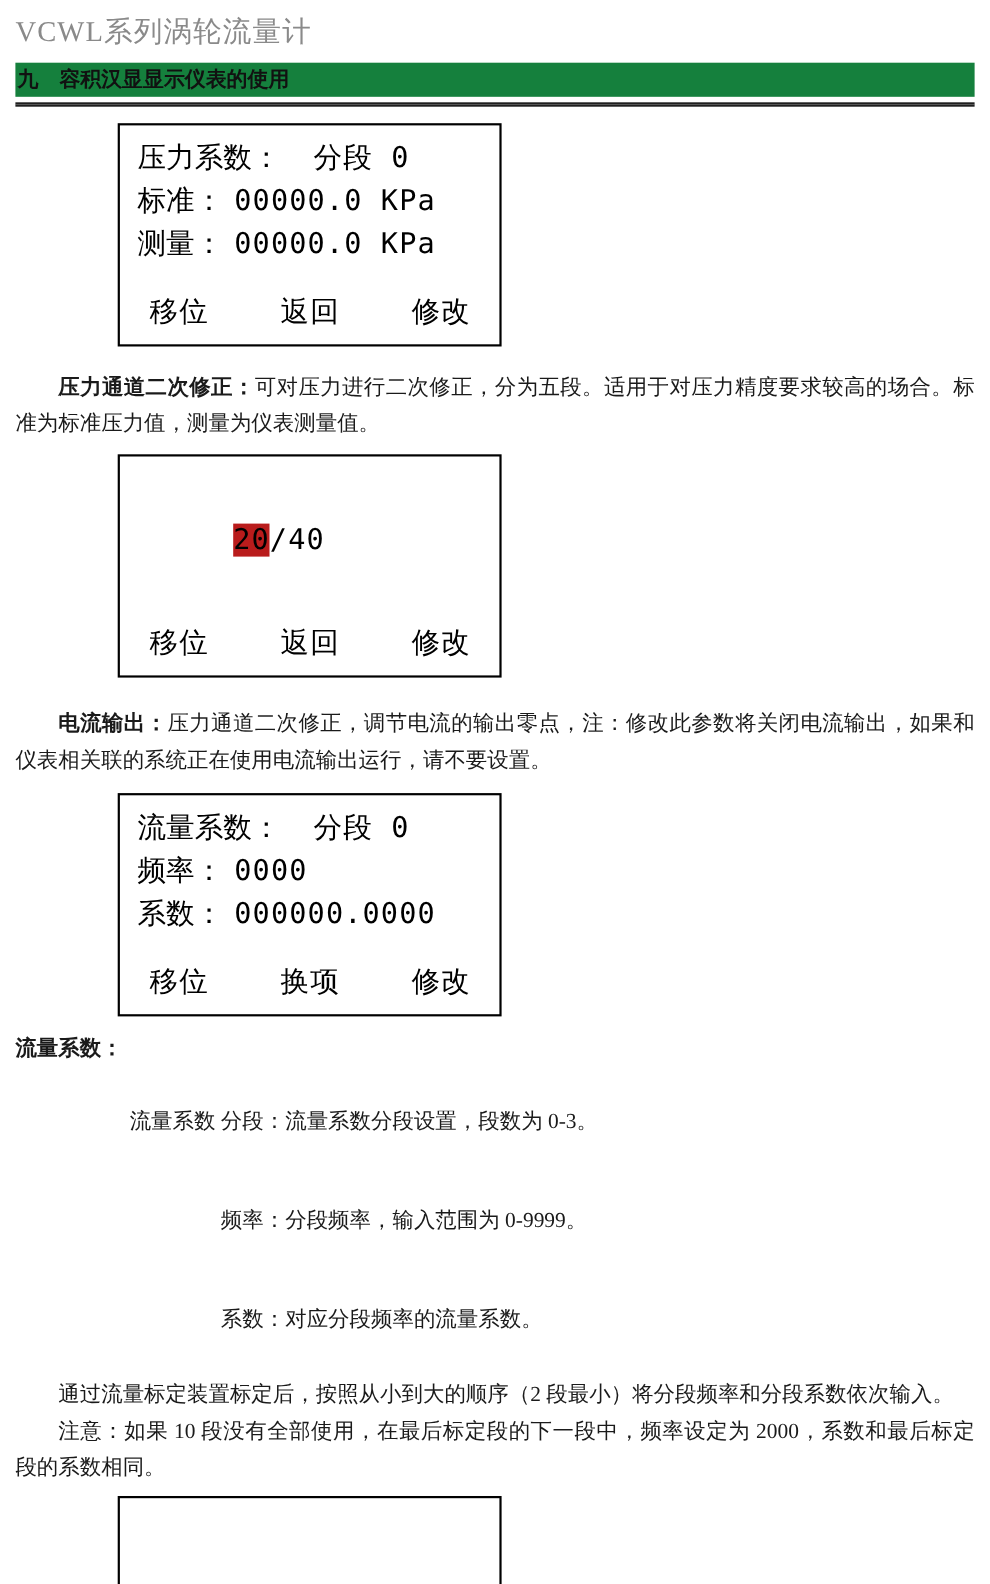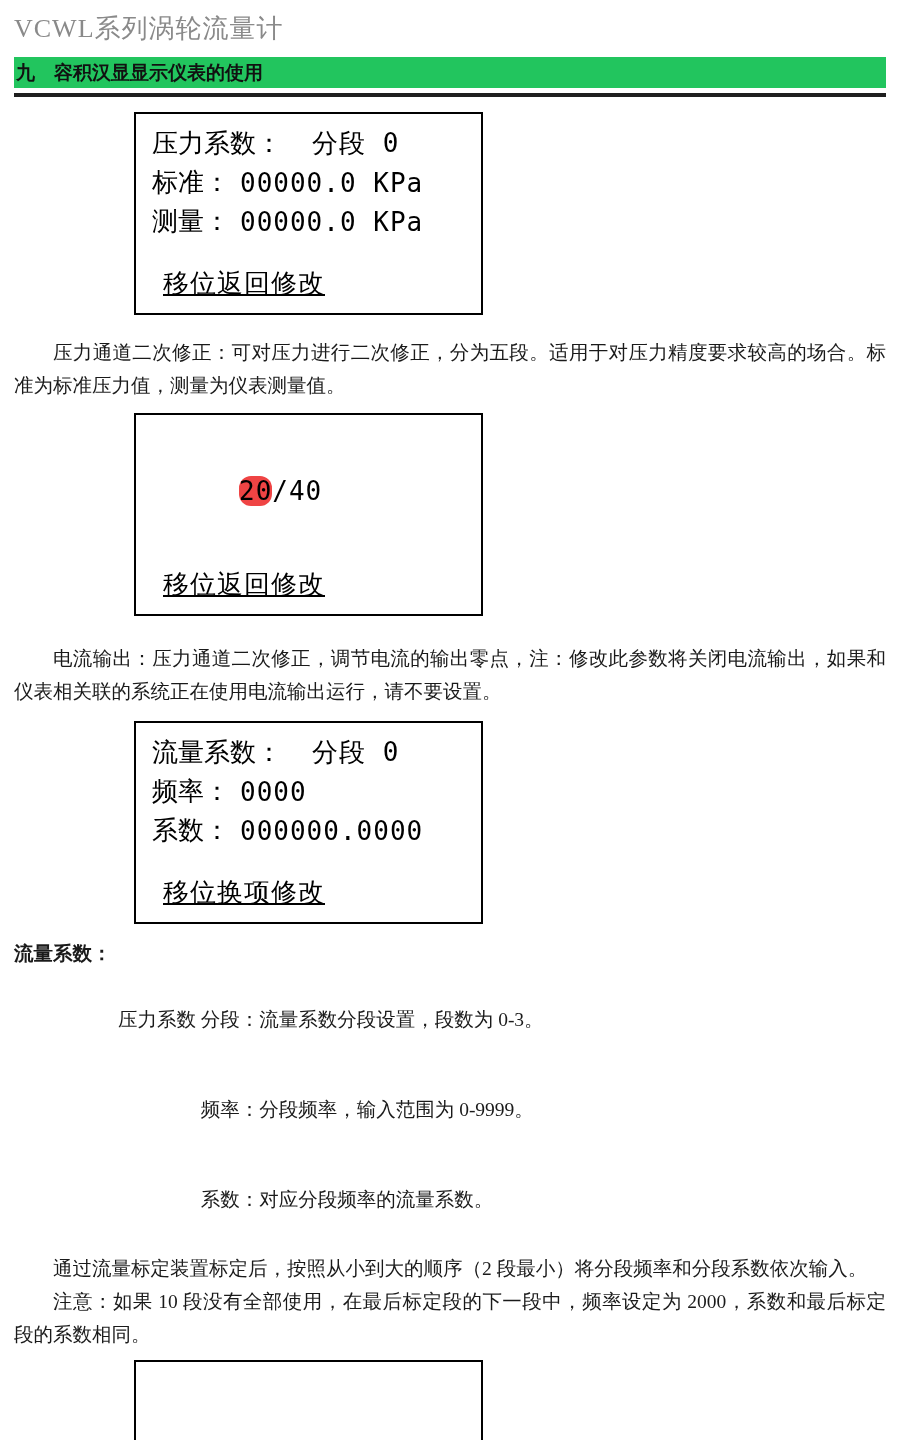--- a/index.html
+++ b/index.html
@@ -13,69 +13,68 @@
   .page { padding: 14px 14px 0 14px; }
 
   .doc-title {
     font-size: 26px;
     color: #8a8a8a;
     letter-spacing: 1px;
     height: 30px; line-height: 30px;
   }
   .section-band {
     margin-top: 13px;
-    background: #22c55e;
+    background: #15803d;
     height: 31px; line-height: 31px;
     font-size: 19px; font-weight: bold;
     padding-left: 2px;
     color: #111;
     font-family: "Liberation Sans", "DejaVu Sans", sans-serif;
   }
   .double-rule {
     margin-top: 5px;
     height: 2px;
     border-top: 2px solid #1f1f1f;
     border-bottom: 2px solid #1f1f1f;
   }
 
   
   .screen {
     width: 349px; height: 203px;
-    margin-left: 120px;
+    margin-left: 93px;
     border: 2px solid #000;
     background: #fff;
     display: flex; flex-direction: column;
     font-family: "DejaVu Sans Mono", "DejaVu Sans", monospace;
     font-size: 26px;
     color: #000;
   }
   .screen-lines { padding: 10px 0 0 16px; }
   .screen-line { height: 39px; display: flex; align-items: center; }
   .screen-line .val { margin-left: 10px; letter-spacing: 1px; }
   .screen-line .val.wide { margin-left: 30px; }
   .screen-title { padding: 12px 0 0 16px; height: 48px; }
   .screen-center { flex: 1; display: flex; align-items: center; }
   .screen-center .center-val { margin-left: 103px; letter-spacing: 1px; }
-  .hl { background: #ef4444; border-radius: 12px; }
+  .hl { background: #b91c1c; }
   .screen-buttons {
     margin-top: auto;
-    display: flex; justify-content: flex-start;
+    display: flex; justify-content: space-between;
     padding: 0 26px 12px 27px;
-    text-decoration: underline;
   }
   .screen-buttons span { letter-spacing: 1px; }
 
   
   .para {
     font-size: 19.5px;
     line-height: 33px;
     text-align: justify;
     text-indent: 2em;
   }
-  .para b { font-weight: normal; }
+  .para b { font-weight: bold; }
   .flow-heading {
     font-size: 19.5px; font-weight: bold;
     line-height: 25px;
   }
   .spec-line {
     font-size: 19.5px; line-height: 25px;
     margin-left: 64px;
     margin-bottom: 15px;
     white-space: pre;
   }
@@ -164,21 +163,21 @@
     <div class="screen-buttons">
       <span>移位</span>
       <span>换项</span>
       <span>修改</span>
     </div>
   </div>
 
   <div class="flow-heading mt-flow">流量系数：</div>
   <div class="mt-list">
     <div class="spec-line">
-      <span class="spec-label">压力系数 分段：</span><span>流量系数分段设置，段数为 0-3。</span>
+      <span class="spec-label">流量系数 分段：</span><span>流量系数分段设置，段数为 0-3。</span>
     </div>
     <div class="spec-line">
       <span class="spec-label">频率：</span><span>分段频率，输入范围为 0-9999。</span>
     </div>
     <div class="spec-line">
       <span class="spec-label">系数：</span><span>对应分段频率的流量系数。</span>
     </div>
   </div>
 
   <div class="para mt-p3">通过流量标定装置标定后，按照从小到大的顺序（2 段最小）将分段频率和分段系数依次输入。</div>

